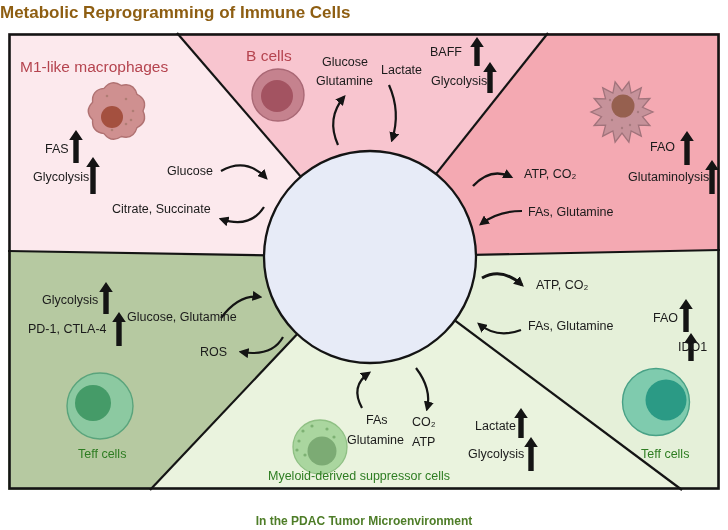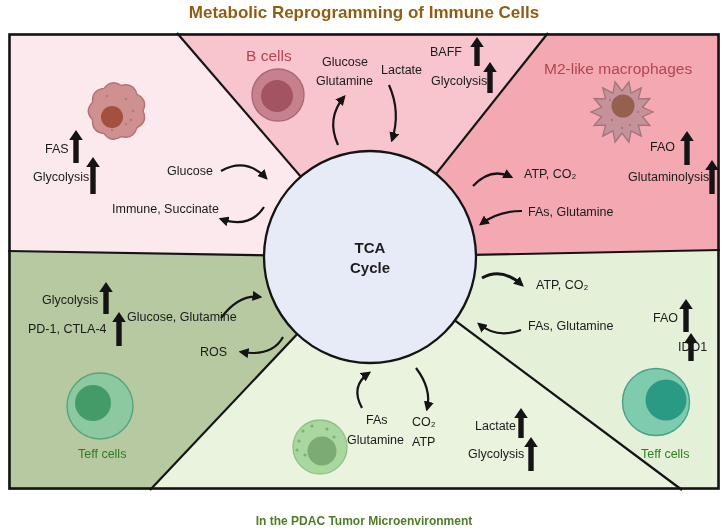--- a/index.html
+++ b/index.html
@@ -2,21 +2,21 @@
 <html><head>
 <meta charset="utf-8">
 <style>
   html,body{margin:0;padding:0;background:#ffffff;}
   .stage{position:relative;width:728px;height:530px;background:#ffffff;
          font-family:"Liberation Sans","DejaVu Sans",sans-serif;overflow:hidden;}
   svg.gfx{position:absolute;left:0;top:0;}
   .lbl{position:absolute;font-size:12.5px;color:#1b1b1b;white-space:nowrap;}
   .sector-title{font-size:15.5px;color:#b5444f;}
   .cell-label{font-weight:400;color:#2e7d22;font-size:12.5px;}
-  .title-top{position:absolute;left:0;right:0;top:3px;text-align:center;
+  .title-top{position:absolute;left:0;right:0;top:3px;text-align:left;
              font-size:17px;font-weight:700;color:#8e5e12;}
   .title-bottom{position:absolute;left:0;right:0;top:507px;text-align:center;
                 font-size:12px;font-weight:700;color:#4e7d28;margin-top:7px;}
   .tca{position:absolute;left:370px;top:257px;transform:translate(-50%,-50%);
        text-align:center;font-size:15px;font-weight:600;color:#1d1d1d;line-height:1.3;}
 </style>
 </head>
 <body>
 
 <div class="stage">
@@ -135,55 +135,52 @@
       <polygon points="119,312 112.2,322 116.3,322 116.3,346 121.7,346 121.7,322 125.8,322"></polygon>
       <polygon points="521,408 514.2,418 518.3,418 518.3,438 523.7,438 523.7,418 527.8,418"></polygon>
       <polygon points="531,437 524.2,447 528.3,447 528.3,471 533.7,471 533.7,447 537.8,447"></polygon>
       <polygon points="686,299 679.2,309 683.3,309 683.3,332 688.7,332 688.7,309 692.8,309"></polygon>
       <polygon points="691,333 684.2,343 688.3,343 688.3,361 693.7,361 693.7,343 697.8,343"></polygon>
     </g>
 
     <rect x="9.5" y="34.5" width="709" height="454" fill="none" stroke="#141414" stroke-width="2.6"></rect>
   </svg>
 
-  <div class="tca">
-    <div>TCA</div>
-    <div>Cycle</div>
-  </div>
 
+  <div class="lbl sector-title" style="left:20px;top:58px">M1-like macrophages</div>
   <div class="lbl" style="left:45px;top:142px">FAS</div>
   <div class="lbl" style="left:33px;top:170px">Glycolysis</div>
   <div class="lbl" style="left:167px;top:164px">Glucose</div>
-  <div class="lbl" style="left:112px;top:202px">Immune, Succinate</div>
+  <div class="lbl" style="left:112px;top:202px">Citrate, Succinate</div>
 
   <div class="lbl sector-title" style="left:246px;top:47px">B cells</div>
   <div class="lbl" style="left:322px;top:55px">Glucose</div>
   <div class="lbl" style="left:316px;top:74px">Glutamine</div>
   <div class="lbl" style="left:381px;top:63px">Lactate</div>
   <div class="lbl" style="left:430px;top:45px">BAFF</div>
   <div class="lbl" style="left:431px;top:74px">Glycolysis</div>
 
-  <div class="lbl sector-title" style="left:544px;top:60px">M2-like macrophages</div>
   <div class="lbl" style="left:650px;top:140px">FAO</div>
   <div class="lbl" style="left:628px;top:170px">Glutaminolysis</div>
   <div class="lbl" style="left:524px;top:167px">ATP, CO₂</div>
   <div class="lbl" style="left:528px;top:205px">FAs, Glutamine</div>
 
   <div class="lbl" style="left:42px;top:293px">Glycolysis</div>
   <div class="lbl" style="left:28px;top:322px">PD-1, CTLA-4</div>
   <div class="lbl" style="left:127px;top:310px">Glucose, Glutamine</div>
   <div class="lbl" style="left:200px;top:345px">ROS</div>
   <div class="lbl cell-label" style="left:78px;top:447px">Teff cells</div>
 
   <div class="lbl" style="left:366px;top:413px">FAs</div>
   <div class="lbl" style="left:347px;top:433px">Glutamine</div>
   <div class="lbl" style="left:412px;top:415px">CO₂</div>
   <div class="lbl" style="left:412px;top:435px">ATP</div>
   <div class="lbl" style="left:475px;top:419px">Lactate</div>
   <div class="lbl" style="left:468px;top:447px">Glycolysis</div>
+  <div class="lbl cell-label" style="left:268px;top:469px">Myeloid-derived suppressor cells</div>
 
   <div class="lbl" style="left:536px;top:278px">ATP, CO₂</div>
   <div class="lbl" style="left:528px;top:319px">FAs, Glutamine</div>
   <div class="lbl" style="left:653px;top:311px">FAO</div>
   <div class="lbl" style="left:678px;top:340px">IDO1</div>
   <div class="lbl cell-label" style="left:641px;top:447px">Teff cells</div>
 
   <div class="title-bottom">In the PDAC Tumor Microenvironment</div>
 
 </div>

